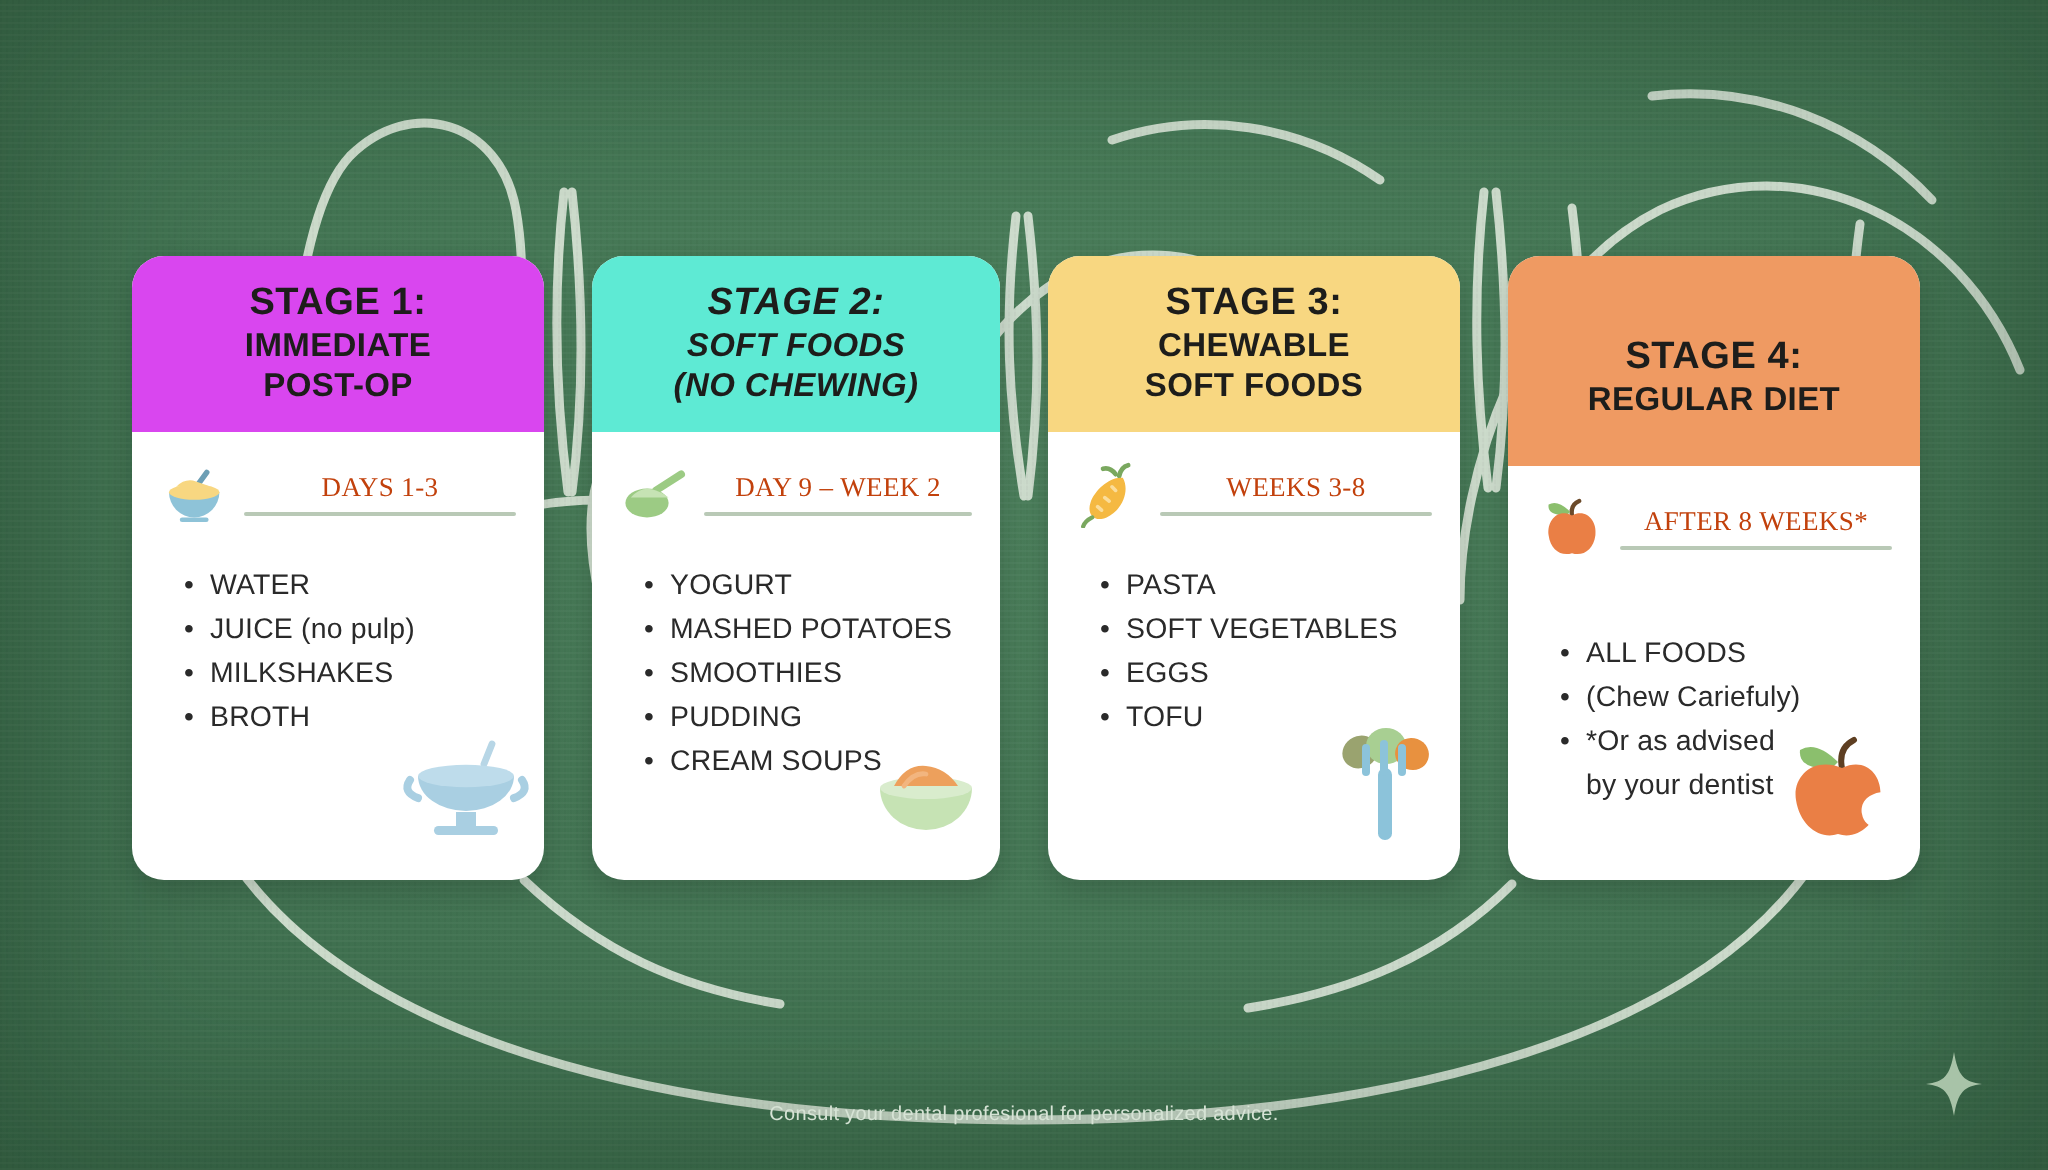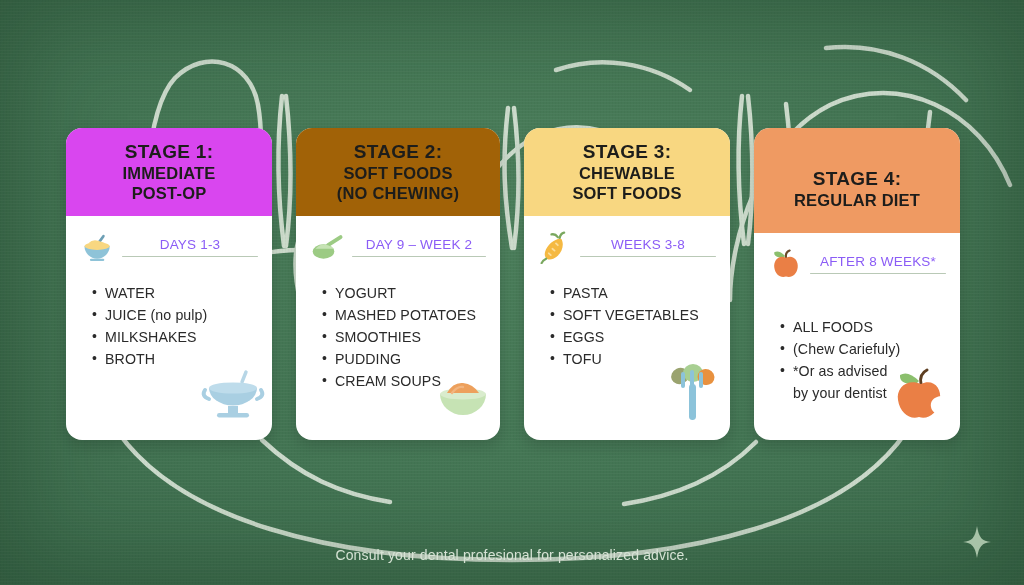--- a/index.html
+++ b/index.html
@@ -71,24 +71,25 @@
   .timing-row {
     display:flex;
     align-items:center;
     gap:6px;
     margin-top:14px;
   }
   .timing-icon { width:36px; height:34px; flex:0 0 36px; }
   .timing-block { flex:1 1 auto; }
   .timing-label {
     font-size:13.5px;
-    color:#8b5cf6;
+    color:#c2410c;
     letter-spacing:.2px;
     text-align:center;
     padding-bottom:4px;
+    font-family:Liberation Serif, serif;
   }
   .timing-rule { height:1.5px; background:#b9c9b6; border-radius:1px; }
 
   .food-list {
     list-style:none;
     margin-top:18px;
     padding-left:12px;
   }
   .food-list li {
     position:relative;
@@ -108,21 +109,21 @@
   .food-list li.cont { padding-left:13px; }
   .food-list li.cont::before { content:""; }
 
   .deco-icon { position:absolute; pointer-events:none; }
 
   
   #footer {
     position:absolute;
     left:0; right:0; bottom:22px;
     text-align:center;
-    font-size:14px;
+    font-size:10px;
     color:#d6e3d5;
     letter-spacing:.15px;
   }
   #sparkle { position:absolute; right:32px; bottom:26px; }
 </style>
 </head>
 <body>
 
 <div id="bg-wrap">
   <svg id="bg-teeth" viewBox="0 0 1024 585" preserveAspectRatio="none">
@@ -187,21 +188,21 @@
       <ellipse cx="33" cy="22" rx="24" ry="5.6" fill="#bedceb"></ellipse>
       <path d="M5 24 q-4 6 4 9" stroke="#a9cfe2" stroke-width="4" fill="none" stroke-linecap="round"></path>
       <path d="M61 24 q4 6 -4 9" stroke="#a9cfe2" stroke-width="4" fill="none" stroke-linecap="round"></path>
       <rect x="28" y="40" width="10" height="8" fill="#a9cfe2"></rect>
       <rect x="17" y="47" width="32" height="4.5" rx="2.2" fill="#a9cfe2"></rect>
     </svg>
   </div>
 </div>
 
 <div class="card" id="card-1" style="left:296px; width:204px;">
-  <div class="card-header" style="background:#a16207;">
+  <div class="card-header" style="background:#5eead4;font-style:italic;">
     <div class="stage-title">STAGE 2:</div>
     <div class="stage-sub">SOFT FOODS
 (NO CHEWING)</div>
   </div>
   <div class="card-body">
     <div class="timing-row">
       <svg class="timing-icon" viewBox="0 0 40 36">
         <path d="M20 16 L34 7" stroke="#9ccb84" stroke-width="4.2" stroke-linecap="round" fill="none"></path>
         <ellipse cx="15" cy="23" rx="12" ry="8" fill="#9ccb84"></ellipse>
         <path d="M6 20 q6 -7 14 -4 q5 2 7 4" fill="#c6e3b4"></path>

